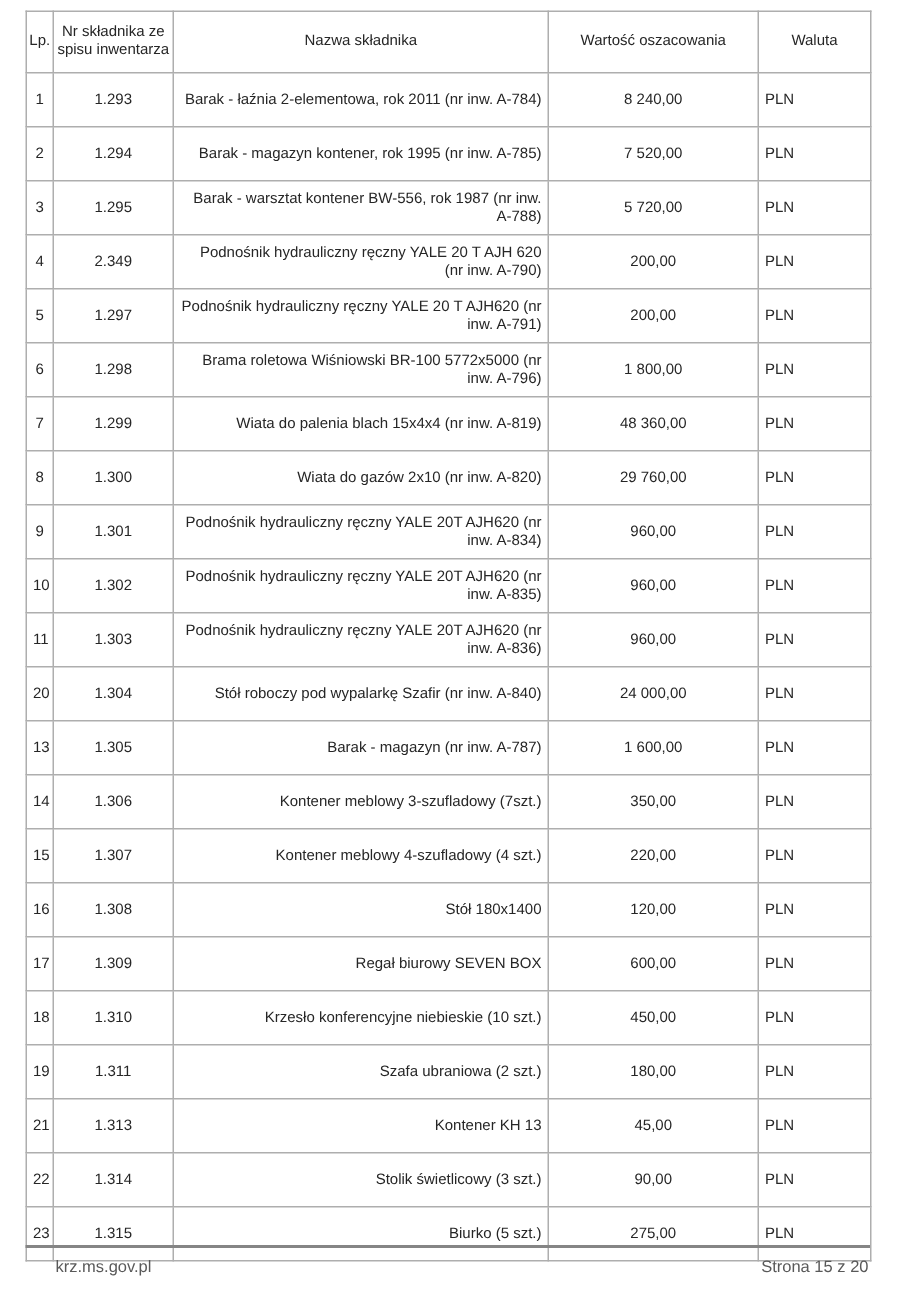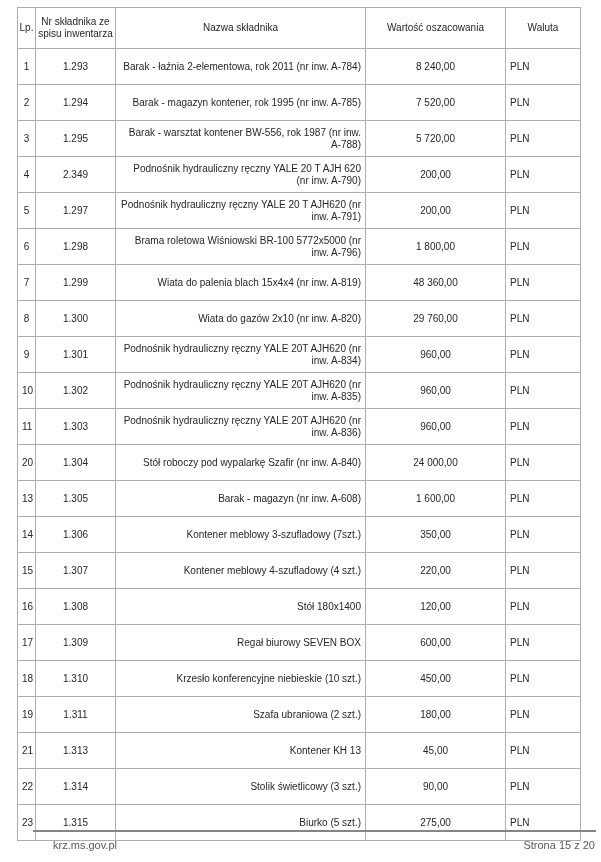--- a/index.html
+++ b/index.html
@@ -42,21 +42,21 @@
     padding: 2px 4px;
   }
   td.c-lp   { text-align: center; padding: 2px 1px; }
   td.c-nr   { text-align: center; padding: 2px 1px; }
   td.c-nazwa { text-align: right; padding-left: 4px; padding-right: 2px; }
   td.c-wartosc { text-align: center; padding-right: 5px; }
   td.c-waluta { text-align: left; }
 
   .footer {
     position: absolute;
-    left: 33px;
+    left: 17px;
     top: 823px;
     width: 563px;
     text-align: right;
   }
   .footer-line {
     height: 2px;
     background: #858585;
   }
   .footer-row {
     display: flex;
@@ -172,21 +172,21 @@
         <tr>
       <td class="c-lp">20</td>
       <td class="c-nr">1.304</td>
       <td class="c-nazwa">Stół roboczy pod wypalarkę Szafir (nr inw. A-840)</td>
       <td class="c-wartosc">24&nbsp;000,00</td>
       <td class="c-waluta">PLN</td>
     </tr>
         <tr>
       <td class="c-lp">13</td>
       <td class="c-nr">1.305</td>
-      <td class="c-nazwa">Barak - magazyn (nr inw. A-608)</td>
+      <td class="c-nazwa">Barak - magazyn (nr inw. A-787)</td>
       <td class="c-wartosc">1&nbsp;600,00</td>
       <td class="c-waluta">PLN</td>
     </tr>
         <tr>
       <td class="c-lp">14</td>
       <td class="c-nr">1.306</td>
       <td class="c-nazwa">Kontener meblowy 3-szufladowy (7szt.)</td>
       <td class="c-wartosc">350,00</td>
       <td class="c-waluta">PLN</td>
     </tr>

